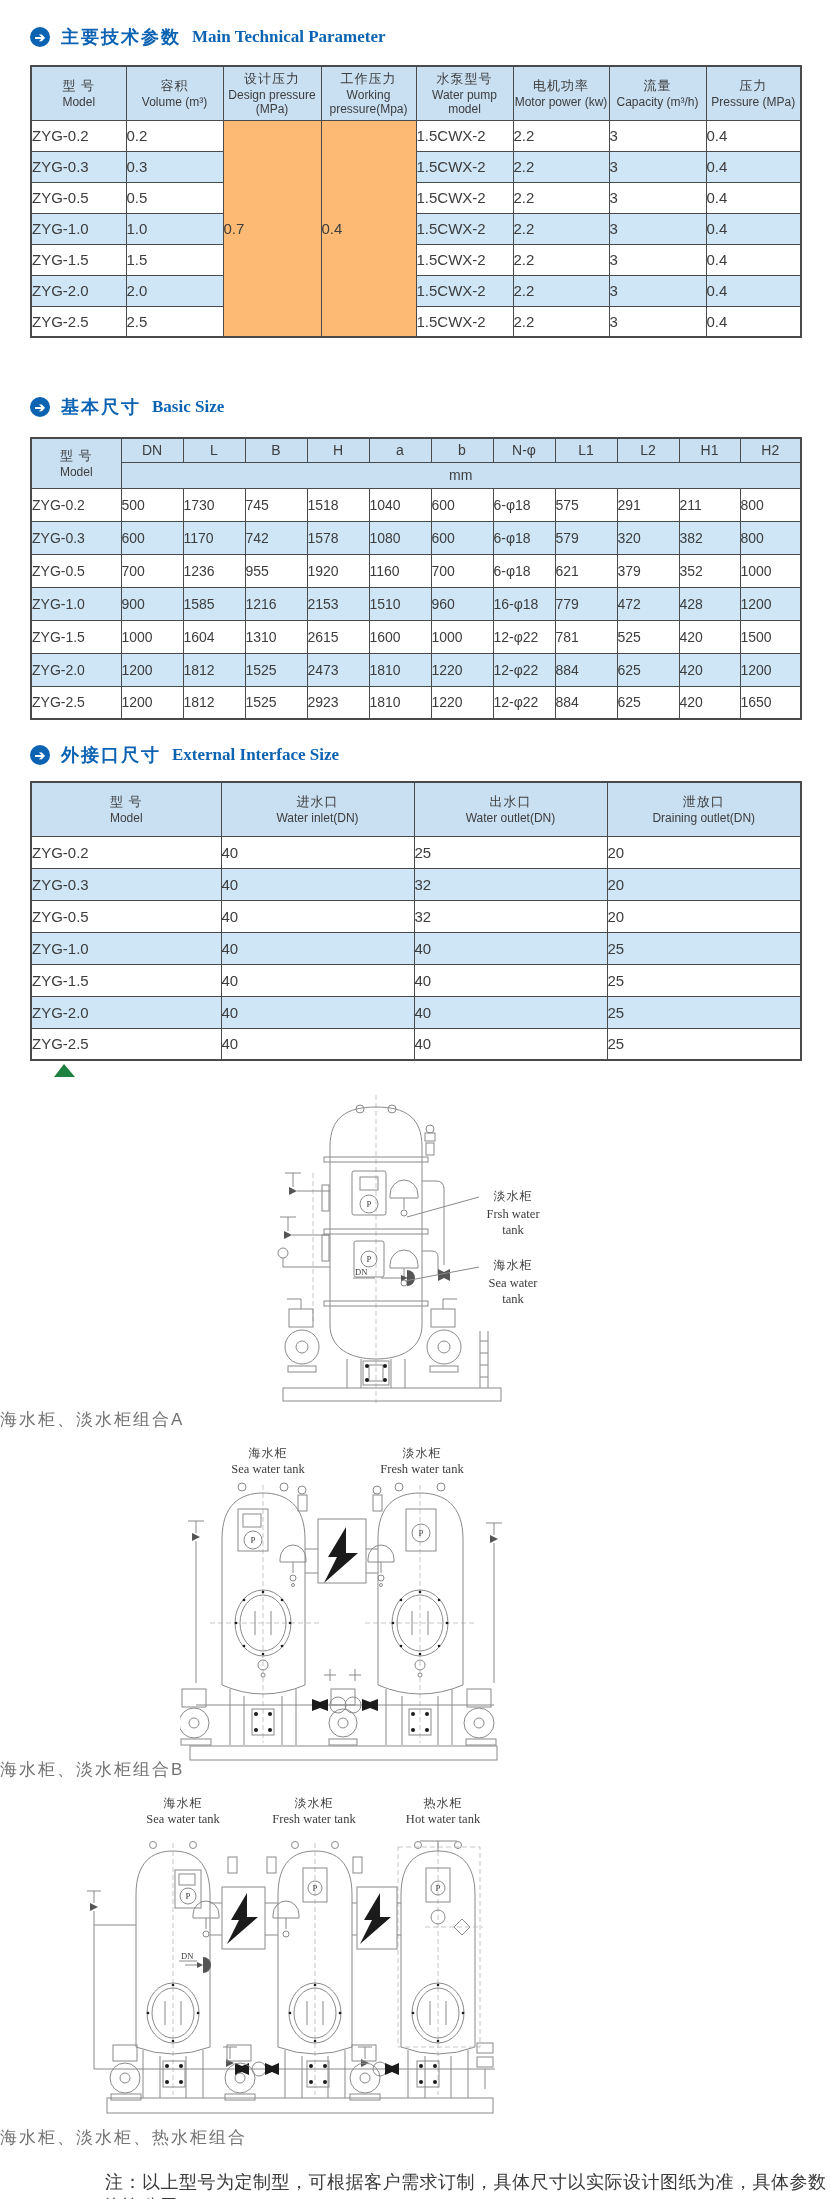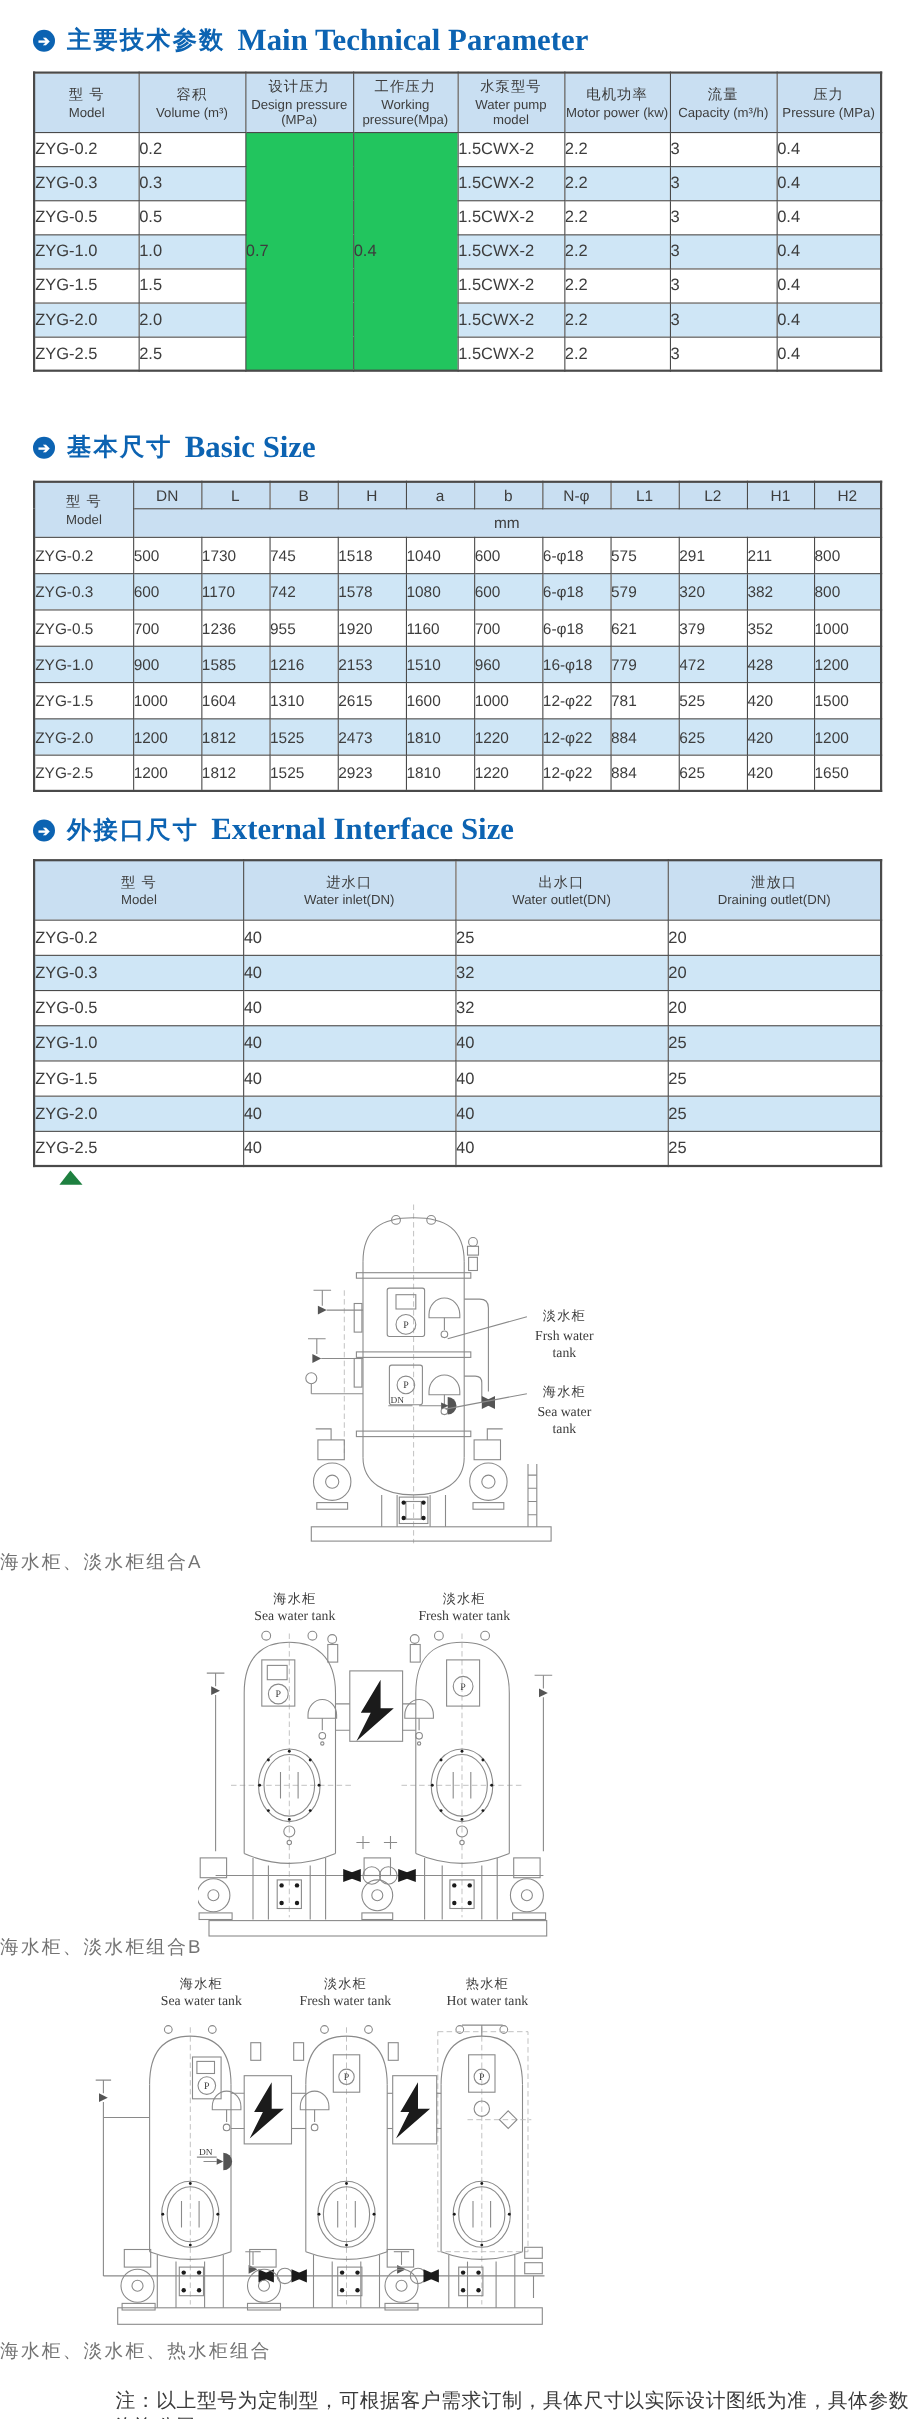--- a/index.html
+++ b/index.html
@@ -1,31 +1,31 @@
 <!DOCTYPE html>
 <html><head>
 <meta charset="utf-8">
 <style>
   *{margin:0;padding:0;box-sizing:border-box}
   html,body{width:830px;height:2199px}
   body{position:relative;background:#ffffff;font-family:"Liberation Sans",sans-serif;color:#3d3d3d;overflow:hidden}
 
   .sec-title{position:absolute;left:30px;height:34px;display:flex;align-items:center;gap:11px}
   .bullet{width:20px;height:20px;border-radius:50%;background:#0c63b2;color:#fff;display:flex;align-items:center;justify-content:center;font-size:13px;font-weight:bold;line-height:1}
-  .t-zh{font-size:22px;font-weight:bold;color:#0c63b2;letter-spacing:2px}
-  .t-en{font-size:28px;font-weight:bold;color:#0c63b2;font-family:"Liberation Serif",serif}
+  .t-zh{font-size:18px;font-weight:bold;color:#0c63b2;letter-spacing:2px}
+  .t-en{font-size:17px;font-weight:bold;color:#0c63b2;font-family:"Liberation Serif",serif}
 
   table{position:absolute;left:30px;width:770px;border-collapse:collapse;table-layout:fixed;border:2px solid #4a4a4a}
   th,td{border:1px solid #4a4a4a;overflow:hidden;padding:0;vertical-align:middle;font-weight:normal}
   th{background:#c9dff2}
   .hzh{font-size:13px;letter-spacing:1px}
   .hen{font-size:12px}
   td{font-size:15px;background:#fff}
   tr.alt td{background:#cfe6f6}
-  td.wcell{background:#22c55e}
+  td.wcell{background:#fdba74}
   .t2d td{font-size:14px}
   .colhead{font-size:14px}
 
   .caption{position:absolute;text-align:left;font-size:17px;color:#737373;letter-spacing:2px}
   .note{position:absolute;font-size:18px;color:#3a3a3a;letter-spacing:0.5px}
 
   .tri{position:absolute;left:54px;top:1064px;width:0;height:0;border-left:10px solid transparent;border-right:11px solid transparent;border-bottom:13px solid #1e8040}
 
   .drawing{position:absolute}
   svg{display:block}

